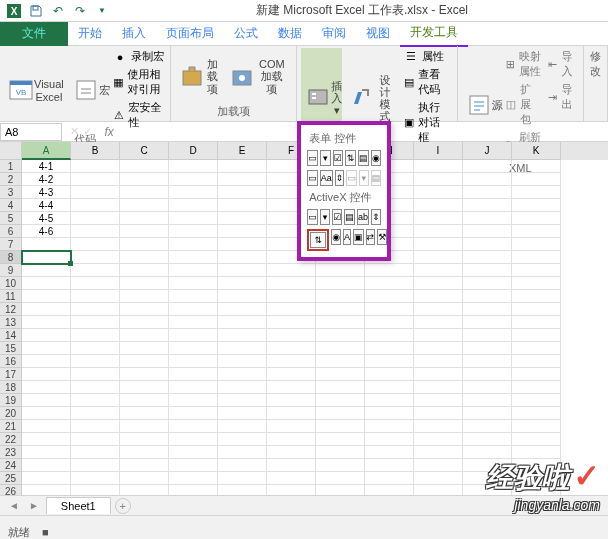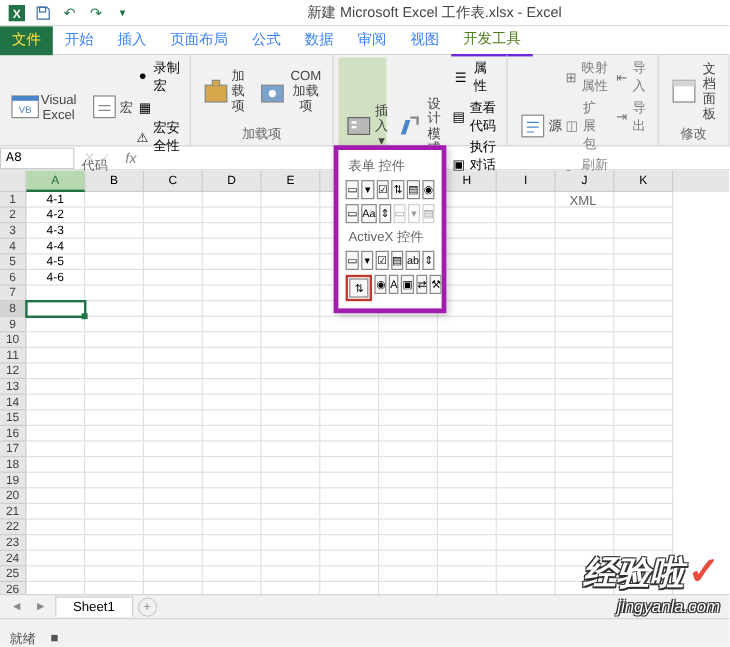--- a/index.html
+++ b/index.html
@@ -2,40 +2,40 @@
 <html><head>
 <meta charset="utf-8">
 <style>
 * { box-sizing: border-box; margin: 0; padding: 0; }
 body { font-family: "Microsoft YaHei", "Segoe UI", sans-serif; font-size: 12px; background: #fff; width: 608px; height: 539px; overflow: hidden; position: relative; }
 .titlebar { height: 22px; background: #fff; display: flex; align-items: center; border-bottom: 1px solid #d4d4d4; }
 .qat { display: flex; align-items: center; gap: 6px; padding: 0 6px; }
 .qat-icon { width: 16px; height: 16px; display: flex; align-items: center; justify-content: center; color: #217346; }
 .title-text { flex: 1; text-align: center; color: #444; font-size: 12px; }
 .ribbon-tabs { height: 24px; background: #fff; display: flex; align-items: center; border-bottom: 1px solid #d4d4d4; }
-.tab-file { background: #217346; color: #fde047; padding: 4px 10px; font-size: 12px; height: 24px; display: flex; align-items: center; }
+.tab-file { background: #217346; color: #5eead4; padding: 4px 22px; font-size: 12px; height: 24px; display: flex; align-items: center; }
 .tab { padding: 4px 10px; color: #3b82f6; cursor: pointer; }
 .tab.active { color: #4d7c0f; border-bottom: 2px solid #6d28d9; }
 .ribbon { height: 76px; background: #f1f1f1; display: flex; border-bottom: 1px solid #d4d4d4; }
 .group { border-right: 1px solid #d4d4d4; padding: 2px 4px 1px 4px; display: flex; flex-direction: column; position: relative; }
 .group-body { flex: 1; display: flex; gap: 2px; }
 .group-label { text-align: center; color: #666; font-size: 11px; padding: 1px 0; }
 .big-btn { display: flex; flex-direction: row; align-items: center; justify-content: flex-start; padding: 2px 4px; cursor: pointer; min-width: 40px; }
 .big-icon { width: 28px; height: 28px; display: flex; align-items: center; justify-content: center; }
 .big-label { font-size: 11px; color: #444; line-height: 1.1; text-align: center; margin-top: 2px; }
 .small-btns { display: flex; flex-direction: column; gap: 1px; }
 .small-btn { display: flex; align-items: center; gap: 4px; padding: 1px 2px; cursor: pointer; font-size: 11px; }
 .small-icon { width: 14px; height: 14px; display: inline-flex; align-items: center; justify-content: center; }
 .dropdown-panel { position: absolute; top: 100%; left: 0; background: #fff; border: 4px solid #a21caf; box-shadow: 2px 2px 6px rgba(0,0,0,0.2); z-index: 10; padding: 4px; width: 94px; }
 .panel-title { font-size: 11px; color: #666; padding: 2px 4px; }
 .icon-row { display: flex; gap: 2px; padding: 2px; }
 .ctrl-icon { width: 16px; height: 16px; border: 1px solid #888; display: flex; align-items: center; justify-content: center; font-size: 9px; cursor: pointer; background: #f8f8f8; }
 .highlight-box { border: 2px solid #c0392b; padding: 1px; }
 .formula-bar { height: 20px; display: flex; align-items: center; border-bottom: 1px solid #d4d4d4; }
-.name-box { width: 62px; border: 1px solid #ccc; padding: 1px 4px; font-size: 11px; height: 18px; margin-right: 2px; font-family: Liberation Mono, monospace; }
+.name-box { width: 62px; border: 1px solid #ccc; padding: 1px 4px; font-size: 11px; height: 18px; margin-right: 2px; }
 .fx-btns { display: flex; gap: 4px; padding: 0 6px; color: #999; font-size: 11px; }
 .fx-label { font-style: italic; padding: 0 6px; color: #888; }
 .formula-input { flex: 1; border: none; padding: 1px 4px; font-size: 11px; }
 .sheet { display: flex; height: 353px; overflow: hidden; }
 .row-headers { width: 22px; background: #e6e6e6; }
 .corner { height: 18px; background: #e6e6e6; border-bottom: 1px solid #ccc; border-right: 1px solid #ccc; }
 .row-head { height: 13px; text-align: center; font-size: 10px; color: #444; border-bottom: 1px solid #ccc; border-right: 1px solid #ccc; line-height: 13px; }
 .row-head.sel { background: #d4d4d4; }
 .grid { flex: 1; position: relative; }
 .col-headers { height: 18px; display: flex; background: #e6e6e6; }
@@ -114,20 +114,21 @@
         </div>
         <div class="big-label">宏</div>
       </div>
       <div class="small-btns">
         <div class="small-btn">
           <span class="small-icon">●</span>
           <span>录制宏</span>
         </div>
         <div class="small-btn">
           <span class="small-icon">▦</span>
+          <span>使用相对引用</span>
         </div>
         <div class="small-btn">
           <span class="small-icon">⚠</span>
           <span>宏安全性</span>
         </div>
       </div>
     </div>
     <div class="group-label">代码</div>
   </div>
 
@@ -266,31 +267,20 @@
         <div class="small-btn" style="opacity:0.5;">
           <span class="small-icon">⇥</span>
           <span>导出</span>
         </div>
       </div>
     </div>
     <div class="group-label">XML</div>
   </div>
 
   <div class="group">
-    <div class="group-body">
-      <div class="big-btn">
-        <div class="big-icon">
-          <svg width="26" height="26" viewBox="0 0 26 26">
-              <rect x="4" y="4" width="18" height="18" fill="#fff" stroke="#888"></rect>
-              <rect x="4" y="4" width="18" height="5" fill="#d4d4d4"></rect>
-            </svg>
-        </div>
-        <div class="big-label">文档面板</div>
-      </div>
-    </div>
     <div class="group-label">修改</div>
   </div>
 </div>
 
 <div class="formula-bar">
   <input class="name-box" value="A8" style="">
   <div class="fx-btns">
     <span style="opacity:0.4;">✕</span>
     <span style="opacity:0.4;">✓</span>
   </div>

